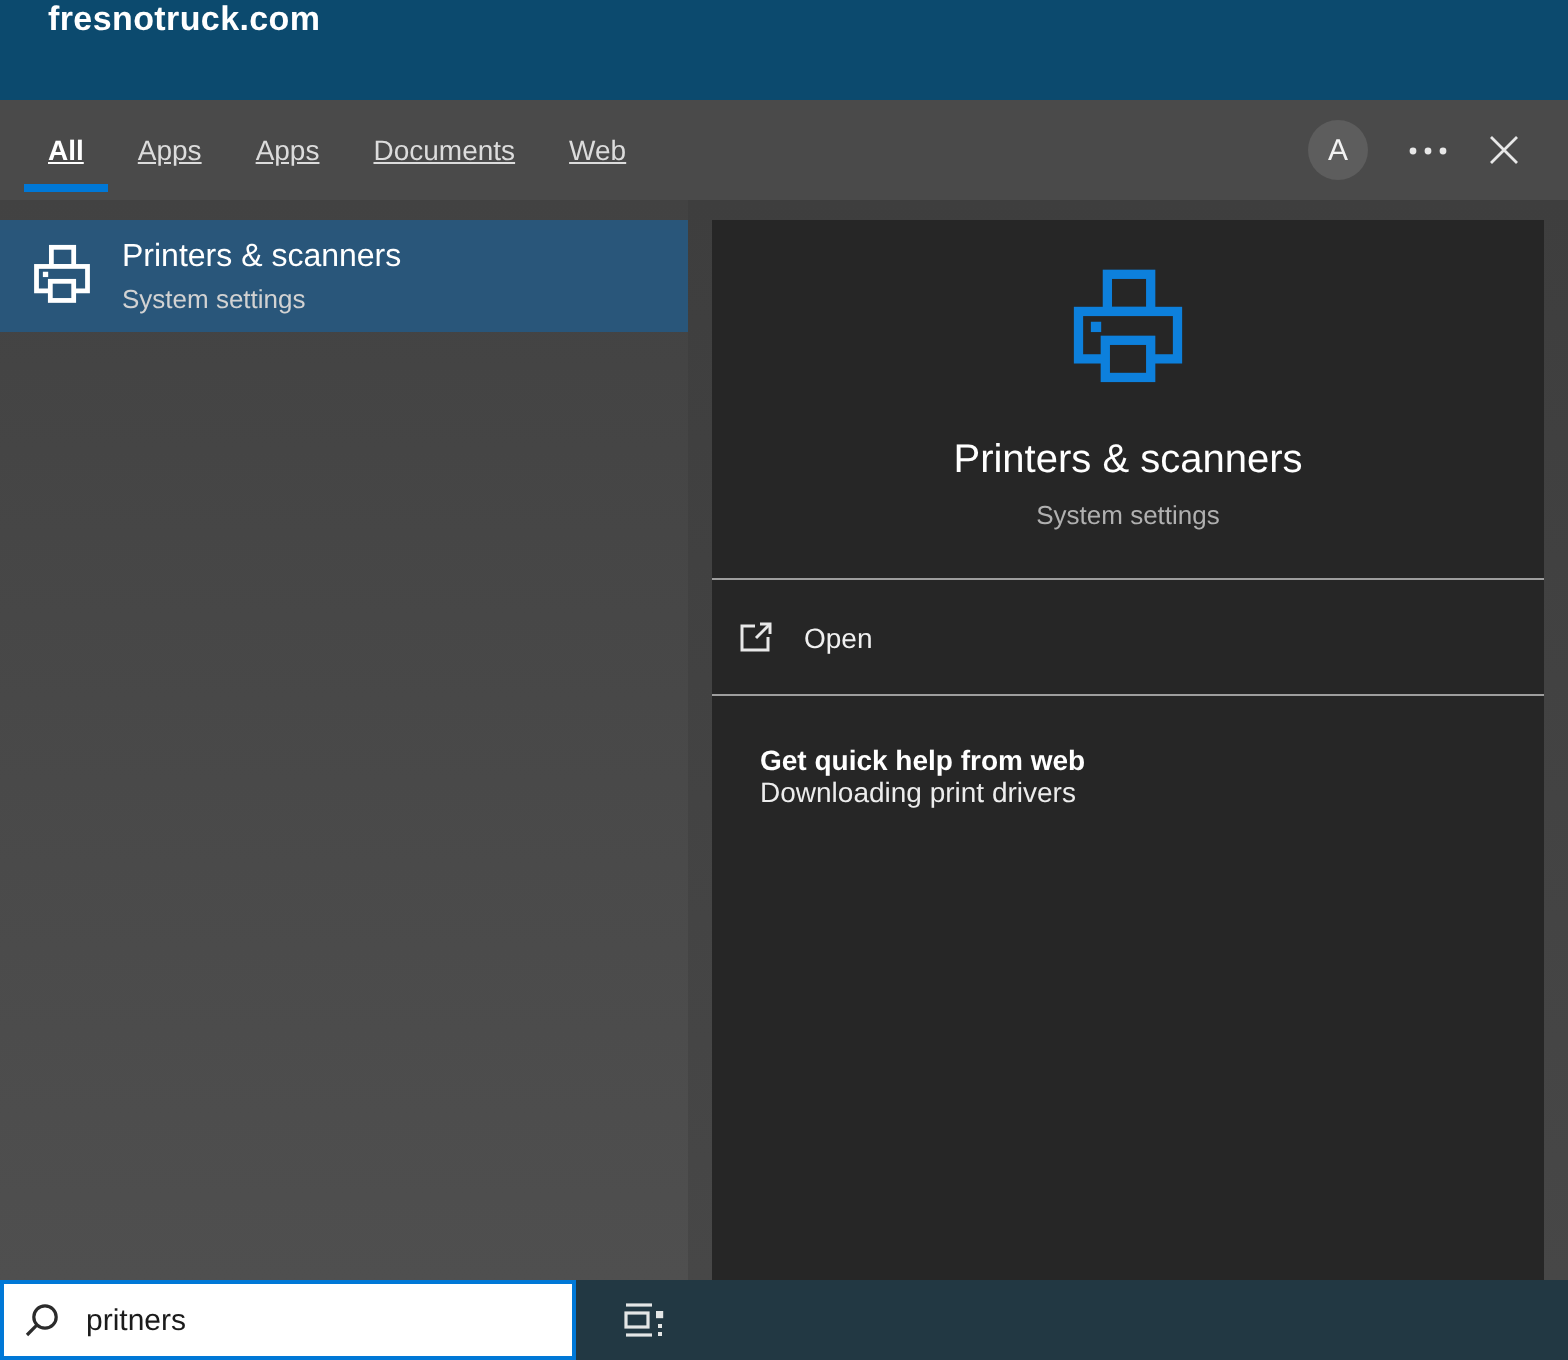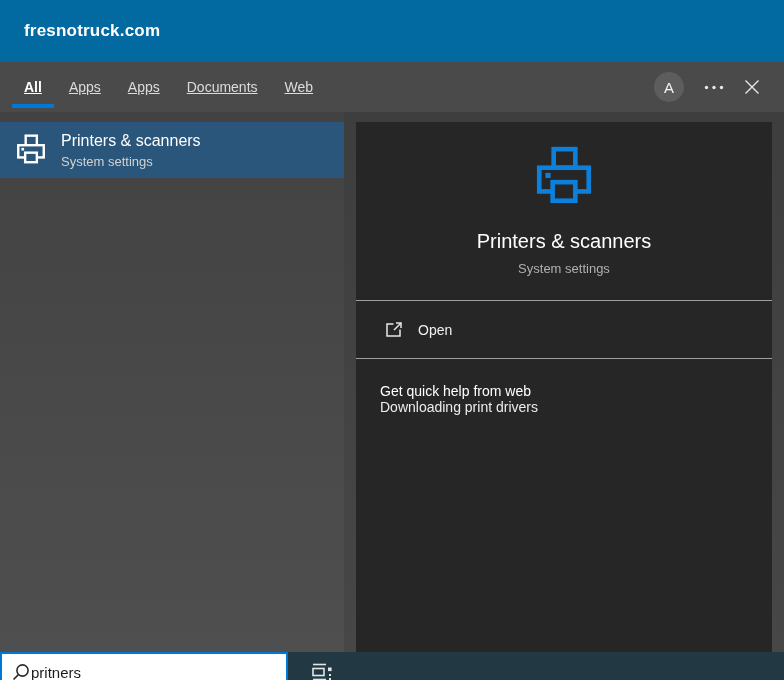--- a/index.html
+++ b/index.html
@@ -1,20 +1,20 @@
 <!DOCTYPE html>
 <html><head>
 <meta charset="utf-8">
 <style>
   * { margin:0; padding:0; box-sizing:border-box; }
   html,body { width:784px; height:680px; overflow:hidden; background:#000;
               font-family:"Liberation Sans", sans-serif; }
 
   
-  .titlebar { height:62px; background:#0369a1; display:flex; align-items:center; padding-left:24px; }
+  .titlebar { height:50px; background:#0c4a6e; display:flex; align-items:flex-start; padding-left:24px; }
   .titlebar .title { color:#fff; font-size:17px; font-weight:bold; letter-spacing:.2px; }
 
   
   .tabbar { height:50px; background:#4a4a4a; display:flex; align-items:center;
             padding:0 24px; position:relative; }
   .tabs { display:flex; gap:27px; height:100%; }
   .tab { display:flex; align-items:center; height:100%; color:#dcdcdc; font-size:14px;
          cursor:default; position:relative;text-decoration:underline; }
   .tab.active { color:#fff; font-weight:bold; }
   .tab.active::after { content:''; position:absolute; left:-12px; right:-12px; bottom:4px;
@@ -37,30 +37,30 @@
   .bm-text .bm-subtitle { color:#d2d2d2; font-size:13px; }
 
   .panel-gap { width:12px; }
 
   .right-panel { width:416px; margin-top:10px; background:#262626; display:flex;
                  flex-direction:column; }
   .hero { text-align:center; padding-top:22px; padding-bottom:24px; }
   .hero-title { color:#fff; font-size:20px; margin-top:16px; }
   .hero-subtitle { color:#b0b0b0; font-size:13px; margin-top:8px; }
   .divider { border:none; border-top:1px solid #9e9e9e; height:0; }
-  .action-row { height:57px; display:flex; align-items:center; padding-left:28px; gap:14px;
+  .action-row { height:57px; display:flex; align-items:center; padding-left:12px; gap:14px;
                 color:#f0f0f0; font-size:14px; cursor:default; }
   .help { padding:24px 24px 0 24px; }
-  .help-heading { color:#fff; font-size:14px; font-weight:normal; }
+  .help-heading { color:#fff; font-size:14px; font-weight:bold; }
   .help-link { color:#ececec; font-size:14px; cursor:default; }
 
   
   .bottom-bar { height:40px; background:#223843; display:flex; align-items:center; }
   .search-box { width:288px; height:40px; background:#fff; border:2px solid #0078d7;
-                display:flex; align-items:center; padding:0 10px; gap:1px; }
+                display:flex; align-items:center; padding:0 10px; gap:13px; }
   .search-box input { border:none; outline:none; background:transparent; flex:1;
                       font-size:15px; color:#1b1b1b; font-family:"Liberation Sans", sans-serif; }
   .filter-btn { margin-left:22px; display:flex; align-items:center; }
 
   
   .printer-big  .st { stroke:#0d80dc; stroke-width:4.5; }
   .printer-big  .fillbg { fill:#262626; }
   .printer-big  .nofill { fill:none; }
   .printer-big  .dot { fill:#0d80dc; }
   .printer-small .st { stroke:#ffffff; stroke-width:4.5; }

